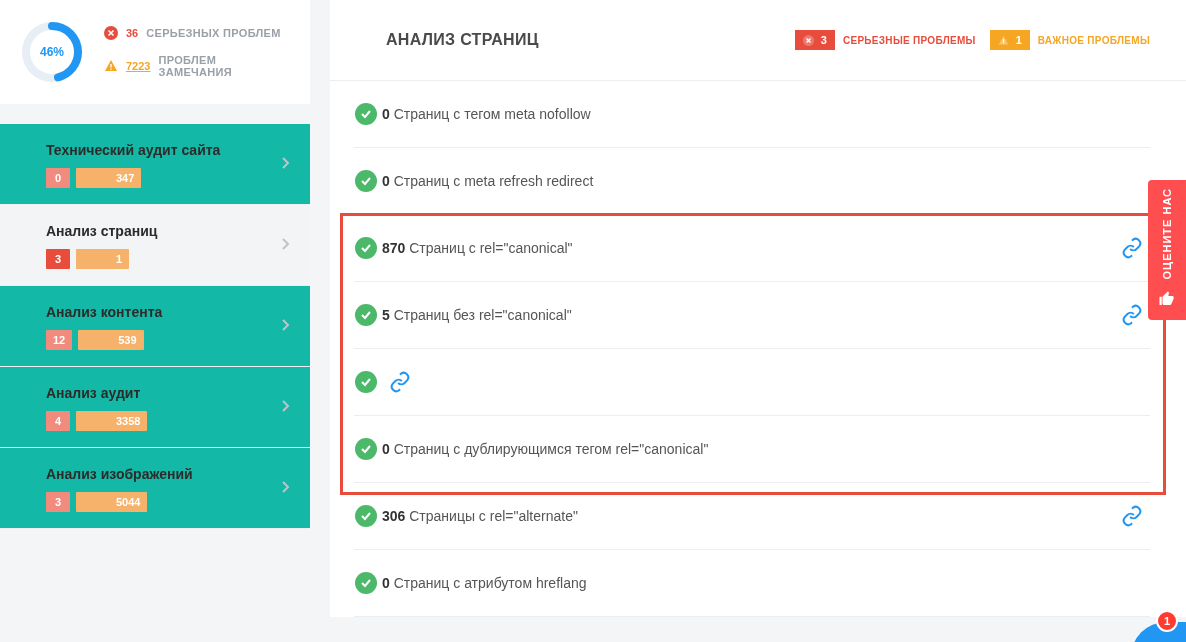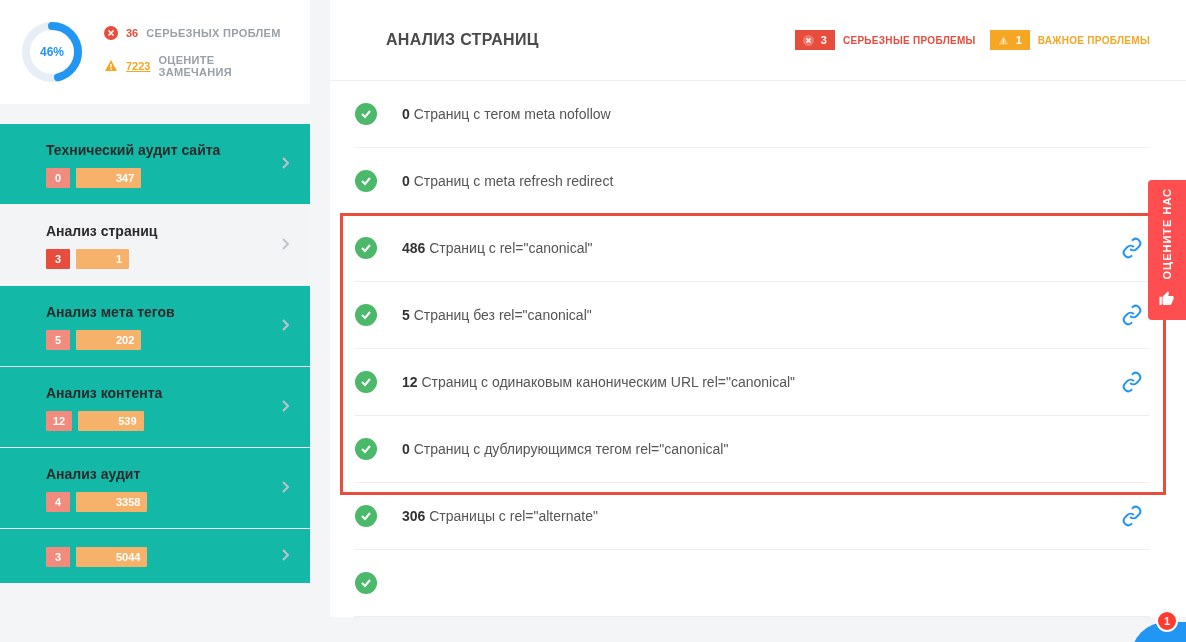--- a/index.html
+++ b/index.html
@@ -38,21 +38,21 @@
 .hbadge { display: flex; align-items: center; gap: 8px; }
 .hbadge .box { display: inline-flex; align-items: center; gap: 6px; color: #fff; font-size: 11px; font-weight: 700; padding: 4px 8px; }
 .hbadge .box.red { background: #e74c3c; }
 .hbadge .box.orange { background: #f5a623; }
 .hbadge .box .ico { width: 12px; height: 12px; display: inline-flex; align-items: center; justify-content: center; }
 .hbadge .txt { font-size: 10px; font-weight: 700; letter-spacing: 0.3px; }
 .hbadge.err .txt { color: #e74c3c; }
 .hbadge.warn .txt { color: #f5a623; }
 
 .rows { padding: 0 36px 0 24px; position: relative; }
-.row { display: flex; align-items: center; padding: 22px 0; border-bottom: 1px solid #eceef0; gap: 24px; }
+.row { display: flex; align-items: center; padding: 22px 0; border-bottom: 1px solid #eceef0; gap: 4px; }
 .row .status { flex: 0 0 24px; display: flex; justify-content: center; }
 .row .text { flex: 1; font-size: 14px; color: #555; }
 .row .text .cnt { font-weight: 700; color: #333; }
 .row .link-ico { flex: 0 0 36px; display: flex; justify-content: center; }
 .check-circle { width: 22px; height: 22px; border-radius: 50%; background: #4cb86a; display: inline-flex; align-items: center; justify-content: center; color: #fff; }
 
 .highlight-box { position: absolute; border: 3px solid #e74c3c; left: 10px; right: 20px; top: 132px; height: 282px; pointer-events: none; }
 
 .rate-tab { position: fixed; right: 0; top: 180px; width: 38px; height: 140px; background: #ff4e50; color: #fff; display: flex; flex-direction: column; align-items: center; justify-content: center; gap: 10px; cursor: pointer; border-radius: 4px 0 0 4px; }
 .rate-tab .vtxt { writing-mode: vertical-rl; text-orientation: mixed; transform: rotate(180deg); font-size: 11px; font-weight: 700; letter-spacing: 1px; }
@@ -86,21 +86,21 @@
         </div>
         <div class="summary-line warn">
           <span class="ico">
             <svg width="14" height="14" viewBox="0 0 14 14">
                 <path d="M7 1 L13 12 L1 12 Z" fill="#f5a623"></path>
                 <rect x="6.3" y="5" width="1.4" height="3.5" fill="#fff"></rect>
                 <rect x="6.3" y="9.5" width="1.4" height="1.4" fill="#fff"></rect>
               </svg>
           </span>
           <span class="num">7223</span>
-          <span class="lbl">ОЦЕНИТЕ ЗАМЕЧАНИЯ</span>
+          <span class="lbl">ПРОБЛЕМ ЗАМЕЧАНИЯ</span>
         </div>
       </div>
     </div>
 
     <div class="nav" id="nav-container">
         <div class="nav-item">
           <div class="nav-title">Технический аудит сайта</div>
           <div class="nav-badges">
             <span class="badge red-soft">0</span>
             <span class="badge orange">347</span>
@@ -113,50 +113,41 @@
           <div class="nav-title">Анализ страниц</div>
           <div class="nav-badges">
             <span class="badge red">3</span>
             <span class="badge orange">1</span>
           </div>
           <span class="chevron"><svg width="8" height="12" viewBox="0 0 8 12">
               <path d="M1 1 L6 6 L1 11" fill="none" stroke="#bfc4cb" stroke-width="2"></path>
             </svg></span>
         </div>
         <div class="nav-item">
-          <div class="nav-title">Анализ мета тегов</div>
-          <div class="nav-badges">
-            <span class="badge red-soft">5</span>
-            <span class="badge orange">202</span>
-          </div>
-          <span class="chevron"><svg width="8" height="12" viewBox="0 0 8 12">
-              <path d="M1 1 L6 6 L1 11" fill="none" stroke="#bfc4cb" stroke-width="2"></path>
-            </svg></span>
-        </div>
-        <div class="nav-item">
           <div class="nav-title">Анализ контента</div>
           <div class="nav-badges">
             <span class="badge red-soft">12</span>
             <span class="badge orange">539</span>
           </div>
           <span class="chevron"><svg width="8" height="12" viewBox="0 0 8 12">
               <path d="M1 1 L6 6 L1 11" fill="none" stroke="#bfc4cb" stroke-width="2"></path>
             </svg></span>
         </div>
         <div class="nav-item">
           <div class="nav-title">Анализ аудит</div>
           <div class="nav-badges">
             <span class="badge red-soft">4</span>
             <span class="badge orange">3358</span>
           </div>
           <span class="chevron"><svg width="8" height="12" viewBox="0 0 8 12">
               <path d="M1 1 L6 6 L1 11" fill="none" stroke="#bfc4cb" stroke-width="2"></path>
             </svg></span>
         </div>
         <div class="nav-item">
+          <div class="nav-title">Анализ изображений</div>
           <div class="nav-badges">
             <span class="badge red-soft">3</span>
             <span class="badge orange">5044</span>
           </div>
           <span class="chevron"><svg width="8" height="12" viewBox="0 0 8 12">
               <path d="M1 1 L6 6 L1 11" fill="none" stroke="#bfc4cb" stroke-width="2"></path>
             </svg></span>
         </div>
       </div>
   </div>
@@ -218,21 +209,21 @@
           <span class="link-ico"></span>
         </div>
         <div class="row">
           <span class="status">
             <span class="check-circle">
               <svg width="12" height="12" viewBox="0 0 12 12">
                 <path d="M2 6 L5 9 L10 3" fill="none" stroke="#fff" stroke-width="2"></path>
               </svg>
             </span>
           </span>
-          <span class="text"><span class="cnt">486</span> Страниц с rel="canonical"</span>
+          <span class="text"><span class="cnt">870</span> Страниц с rel="canonical"</span>
           <span class="link-ico">
             <svg width="22" height="22" viewBox="0 0 24 24" fill="none" stroke="#2196f3" stroke-width="2.2">
               <path d="M10 13a5 5 0 0 0 7 0l3-3a5 5 0 0 0-7-7l-1 1"></path>
               <path d="M14 11a5 5 0 0 0-7 0l-3 3a5 5 0 0 0 7 7l1-1"></path>
             </svg>
           </span>
         </div>
         <div class="row">
           <span class="status">
             <span class="check-circle">
@@ -250,21 +241,20 @@
           </span>
         </div>
         <div class="row">
           <span class="status">
             <span class="check-circle">
               <svg width="12" height="12" viewBox="0 0 12 12">
                 <path d="M2 6 L5 9 L10 3" fill="none" stroke="#fff" stroke-width="2"></path>
               </svg>
             </span>
           </span>
-          <span class="text"><span class="cnt">12</span> Страниц с одинаковым каноническим URL rel="canonical"</span>
           <span class="link-ico">
             <svg width="22" height="22" viewBox="0 0 24 24" fill="none" stroke="#2196f3" stroke-width="2.2">
               <path d="M10 13a5 5 0 0 0 7 0l3-3a5 5 0 0 0-7-7l-1 1"></path>
               <path d="M14 11a5 5 0 0 0-7 0l-3 3a5 5 0 0 0 7 7l1-1"></path>
             </svg>
           </span>
         </div>
         <div class="row">
           <span class="status">
             <span class="check-circle">
@@ -293,20 +283,21 @@
           </span>
         </div>
         <div class="row">
           <span class="status">
             <span class="check-circle">
               <svg width="12" height="12" viewBox="0 0 12 12">
                 <path d="M2 6 L5 9 L10 3" fill="none" stroke="#fff" stroke-width="2"></path>
               </svg>
             </span>
           </span>
+          <span class="text"><span class="cnt">0</span> Страниц с атрибутом hreflang</span>
           <span class="link-ico"></span>
         </div>
       </div>
   </div>
 </div>
 
 <div class="rate-tab">
   <span class="vtxt">ОЦЕНИТЕ НАС</span>
   <span>
     <svg width="18" height="18" viewBox="0 0 24 24" fill="#fff">

